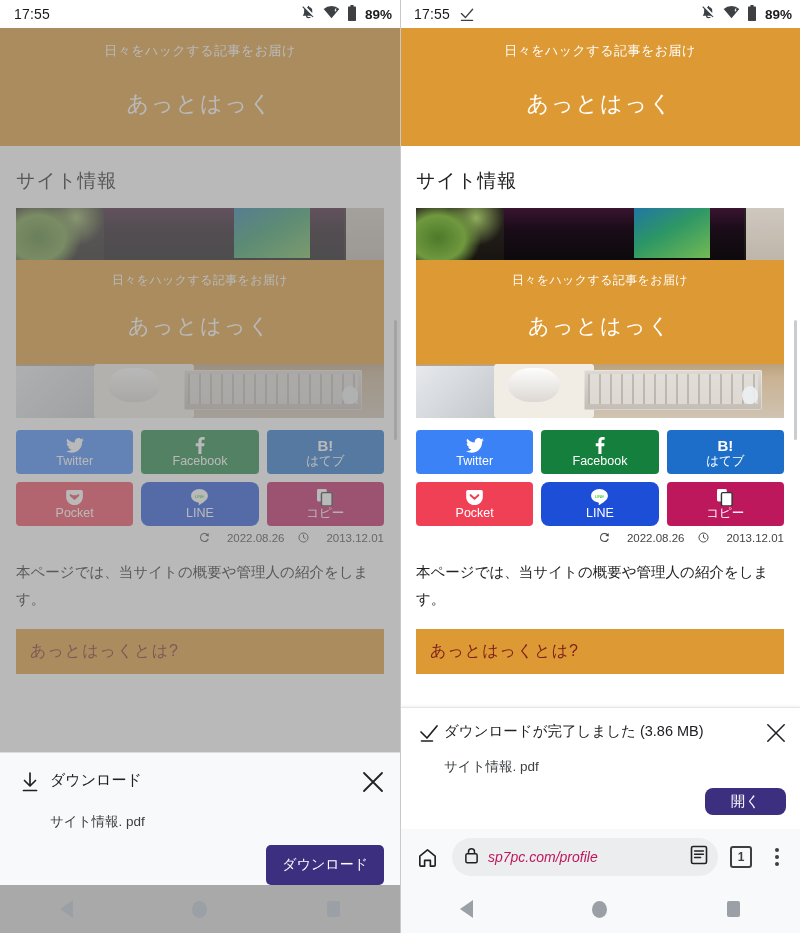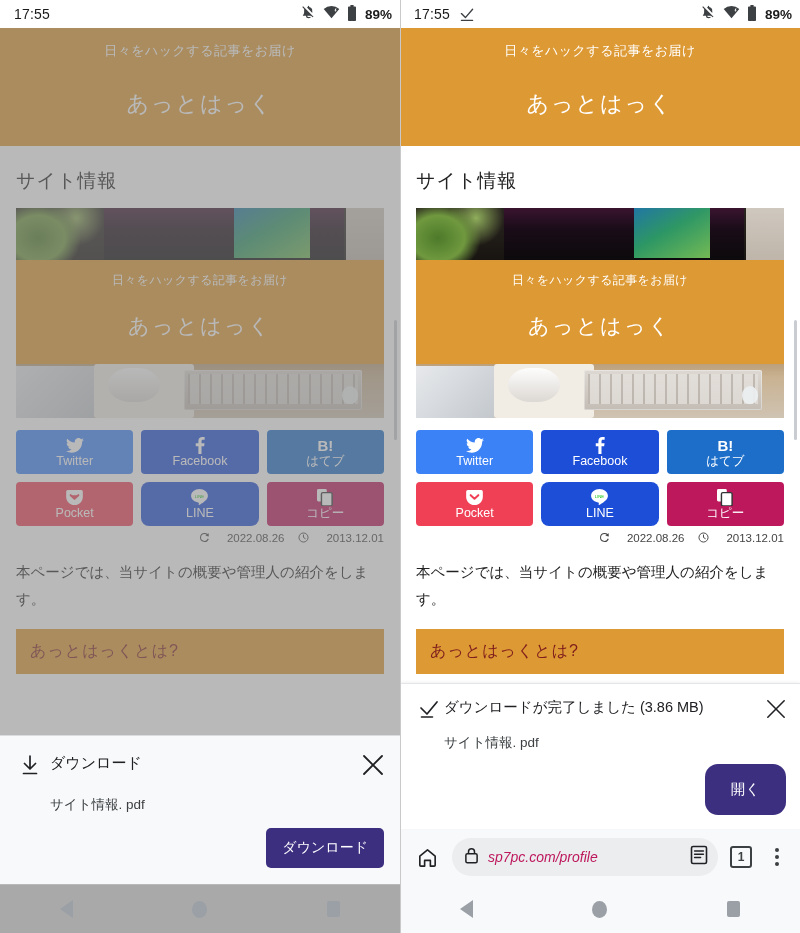--- a/index.html
+++ b/index.html
@@ -101,21 +101,21 @@
   
   .share { margin:12px 16px 0 16px; display:grid; grid-template-columns:repeat(3,1fr); gap:8px; }
   .sbtn {
     height:44px; border-radius:4px; color:#fff;
     display:flex; flex-direction:column; align-items:center; justify-content:center;
     gap:1px; line-height:1;
   }
   .sbtn .ic { height:17px; display:flex; align-items:center; justify-content:center; }
   .sbtn .lb { font-size:12.5px; }
   .sb-twitter  { background:#3b82f6; }
-  .sb-facebook { background:#1d4ed8; }
+  .sb-facebook { background:#15803d; }
   .sb-hatena   { background:#1d6ec9; }
   .sb-pocket   { background:#ef4056; }
   .sb-line     { background:#1d4ed8;border-radius:8px; }
   .sb-copy     { background:#be185d; }
   .bang { font-size:15px; font-weight:bold; }
 
   
   .dates {
     margin:6px 16px 0 16px; display:flex; justify-content:flex-end; gap:14px;
     font-size:11.5px; color:#444;
@@ -137,21 +137,21 @@
   }
 
   
   .scrim {
     position:absolute; left:0; right:0; top:28px; bottom:0;
     background:rgba(130,130,130,.56); z-index:5; pointer-events:none;
   }
 
   
   .dl-sheet {
-    position:absolute; left:0; right:0; bottom:49px; z-index:8;
+    position:absolute; left:0; right:0; bottom:32px; z-index:8;
     background:#f8f9fa; border-top:1px solid #dadce0;
     padding:18px 16px 16px 16px;
   }
   .dl-row1 { display:flex; align-items:flex-start; }
   .dl-ic { width:28px; flex:0 0 28px; display:flex; justify-content:center; padding-top:1px; }
   .dl-title { font-size:15px; color:#202124; margin-left:6px; }
   .dl-close { margin-left:auto; cursor:pointer; }
   .dl-file { font-size:13.5px; color:#3c4043; margin:16px 0 0 34px; }
   .dl-actions { display:flex; justify-content:flex-end; margin-top:14px; }
   .dl-btn {
@@ -167,21 +167,21 @@
     box-shadow:0 -1px 3px rgba(0,0,0,.06);
   }
   .toast-row1 { display:flex; align-items:flex-start; }
   .toast-ic { width:30px; flex:0 0 30px; display:flex; justify-content:center; padding-top:2px; }
   .toast-title { font-size:14.5px; color:#202124; }
   .toast-close { margin-left:auto; cursor:pointer; padding-top:1px; }
   .toast-file { font-size:13.5px; color:#3c4043; margin:11px 0 0 30px; }
   .toast-actions { display:flex; justify-content:flex-end; margin-top:12px; }
   .toast-btn {
     background:#3c2f80; color:#fff; font-size:14.5px;
-    padding:16px 26px; border-radius:13px; border:none; cursor:pointer;
+    padding:4px 26px; border-radius:8px; border:none; cursor:pointer;
   }
 
   
   .browser-bar {
     position:absolute; left:0; right:0; bottom:48px; height:56px; z-index:7;
     background:#f8f9fa; display:flex; align-items:center; padding:0 10px; gap:8px;
   }
   .bb-home { width:34px; height:34px; display:flex; align-items:center; justify-content:center; cursor:pointer; }
   .omnibox {
     flex:1; height:38px; background:#ebedef; border-radius:19px;

